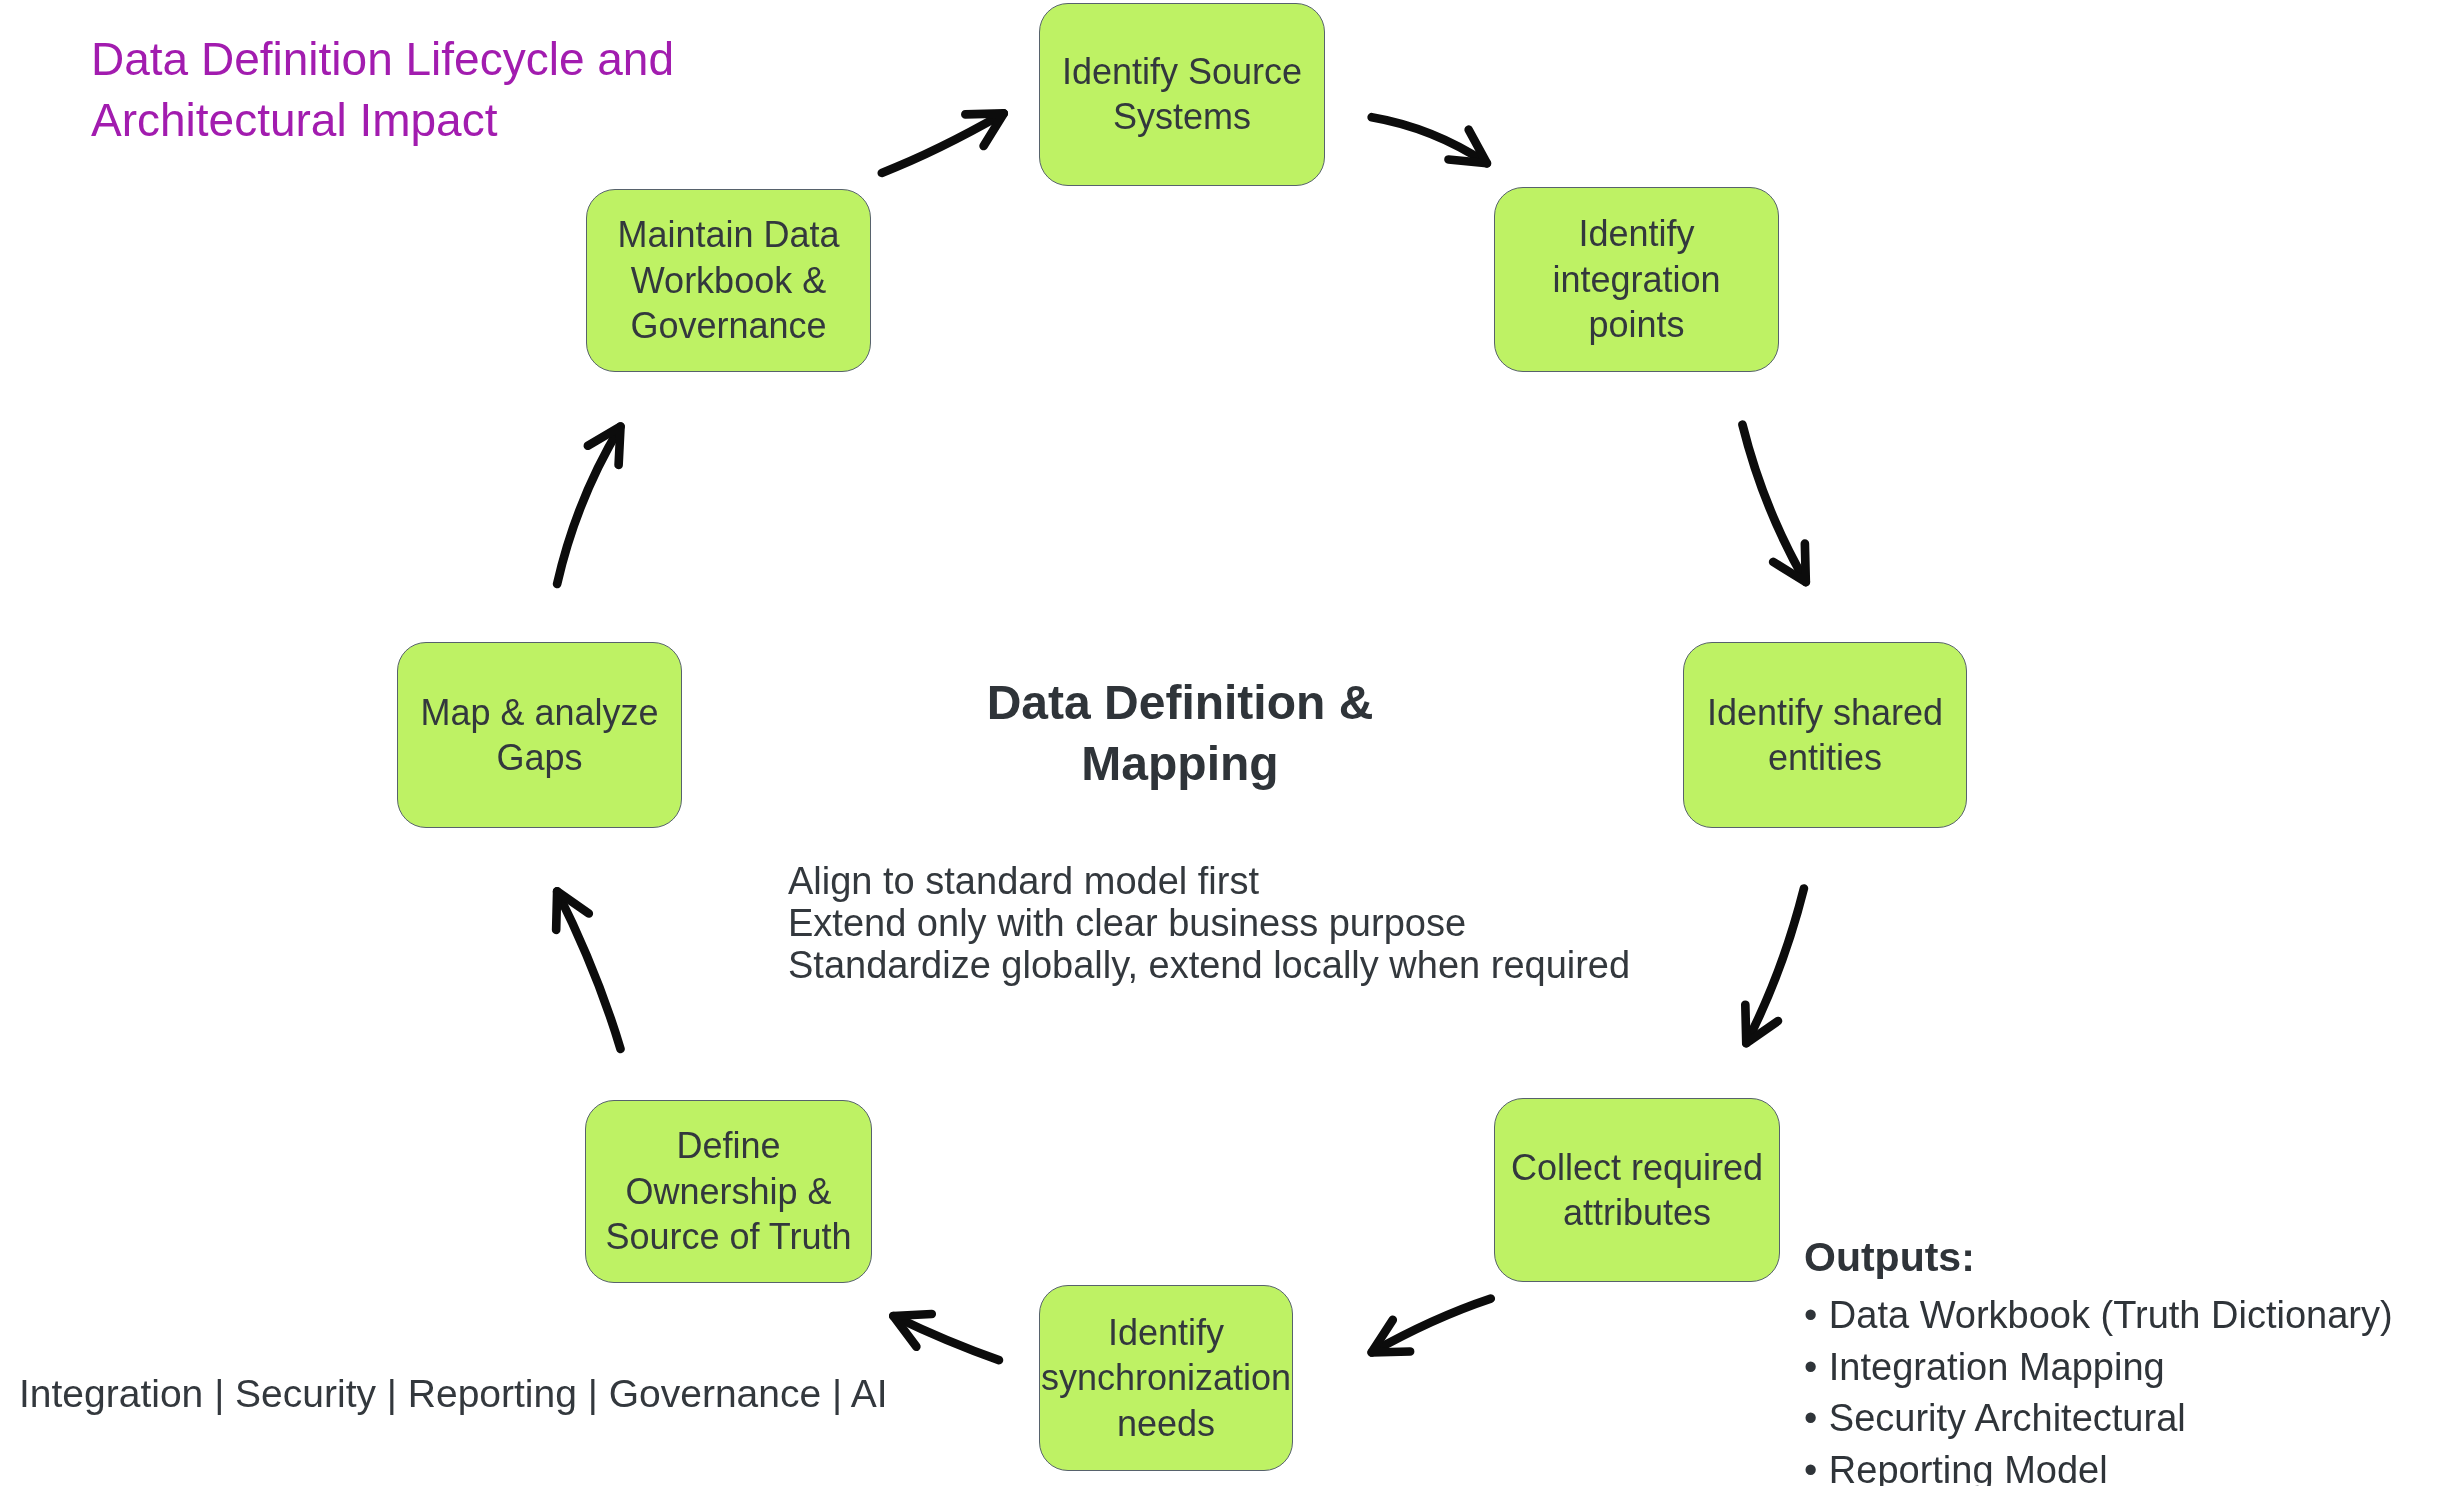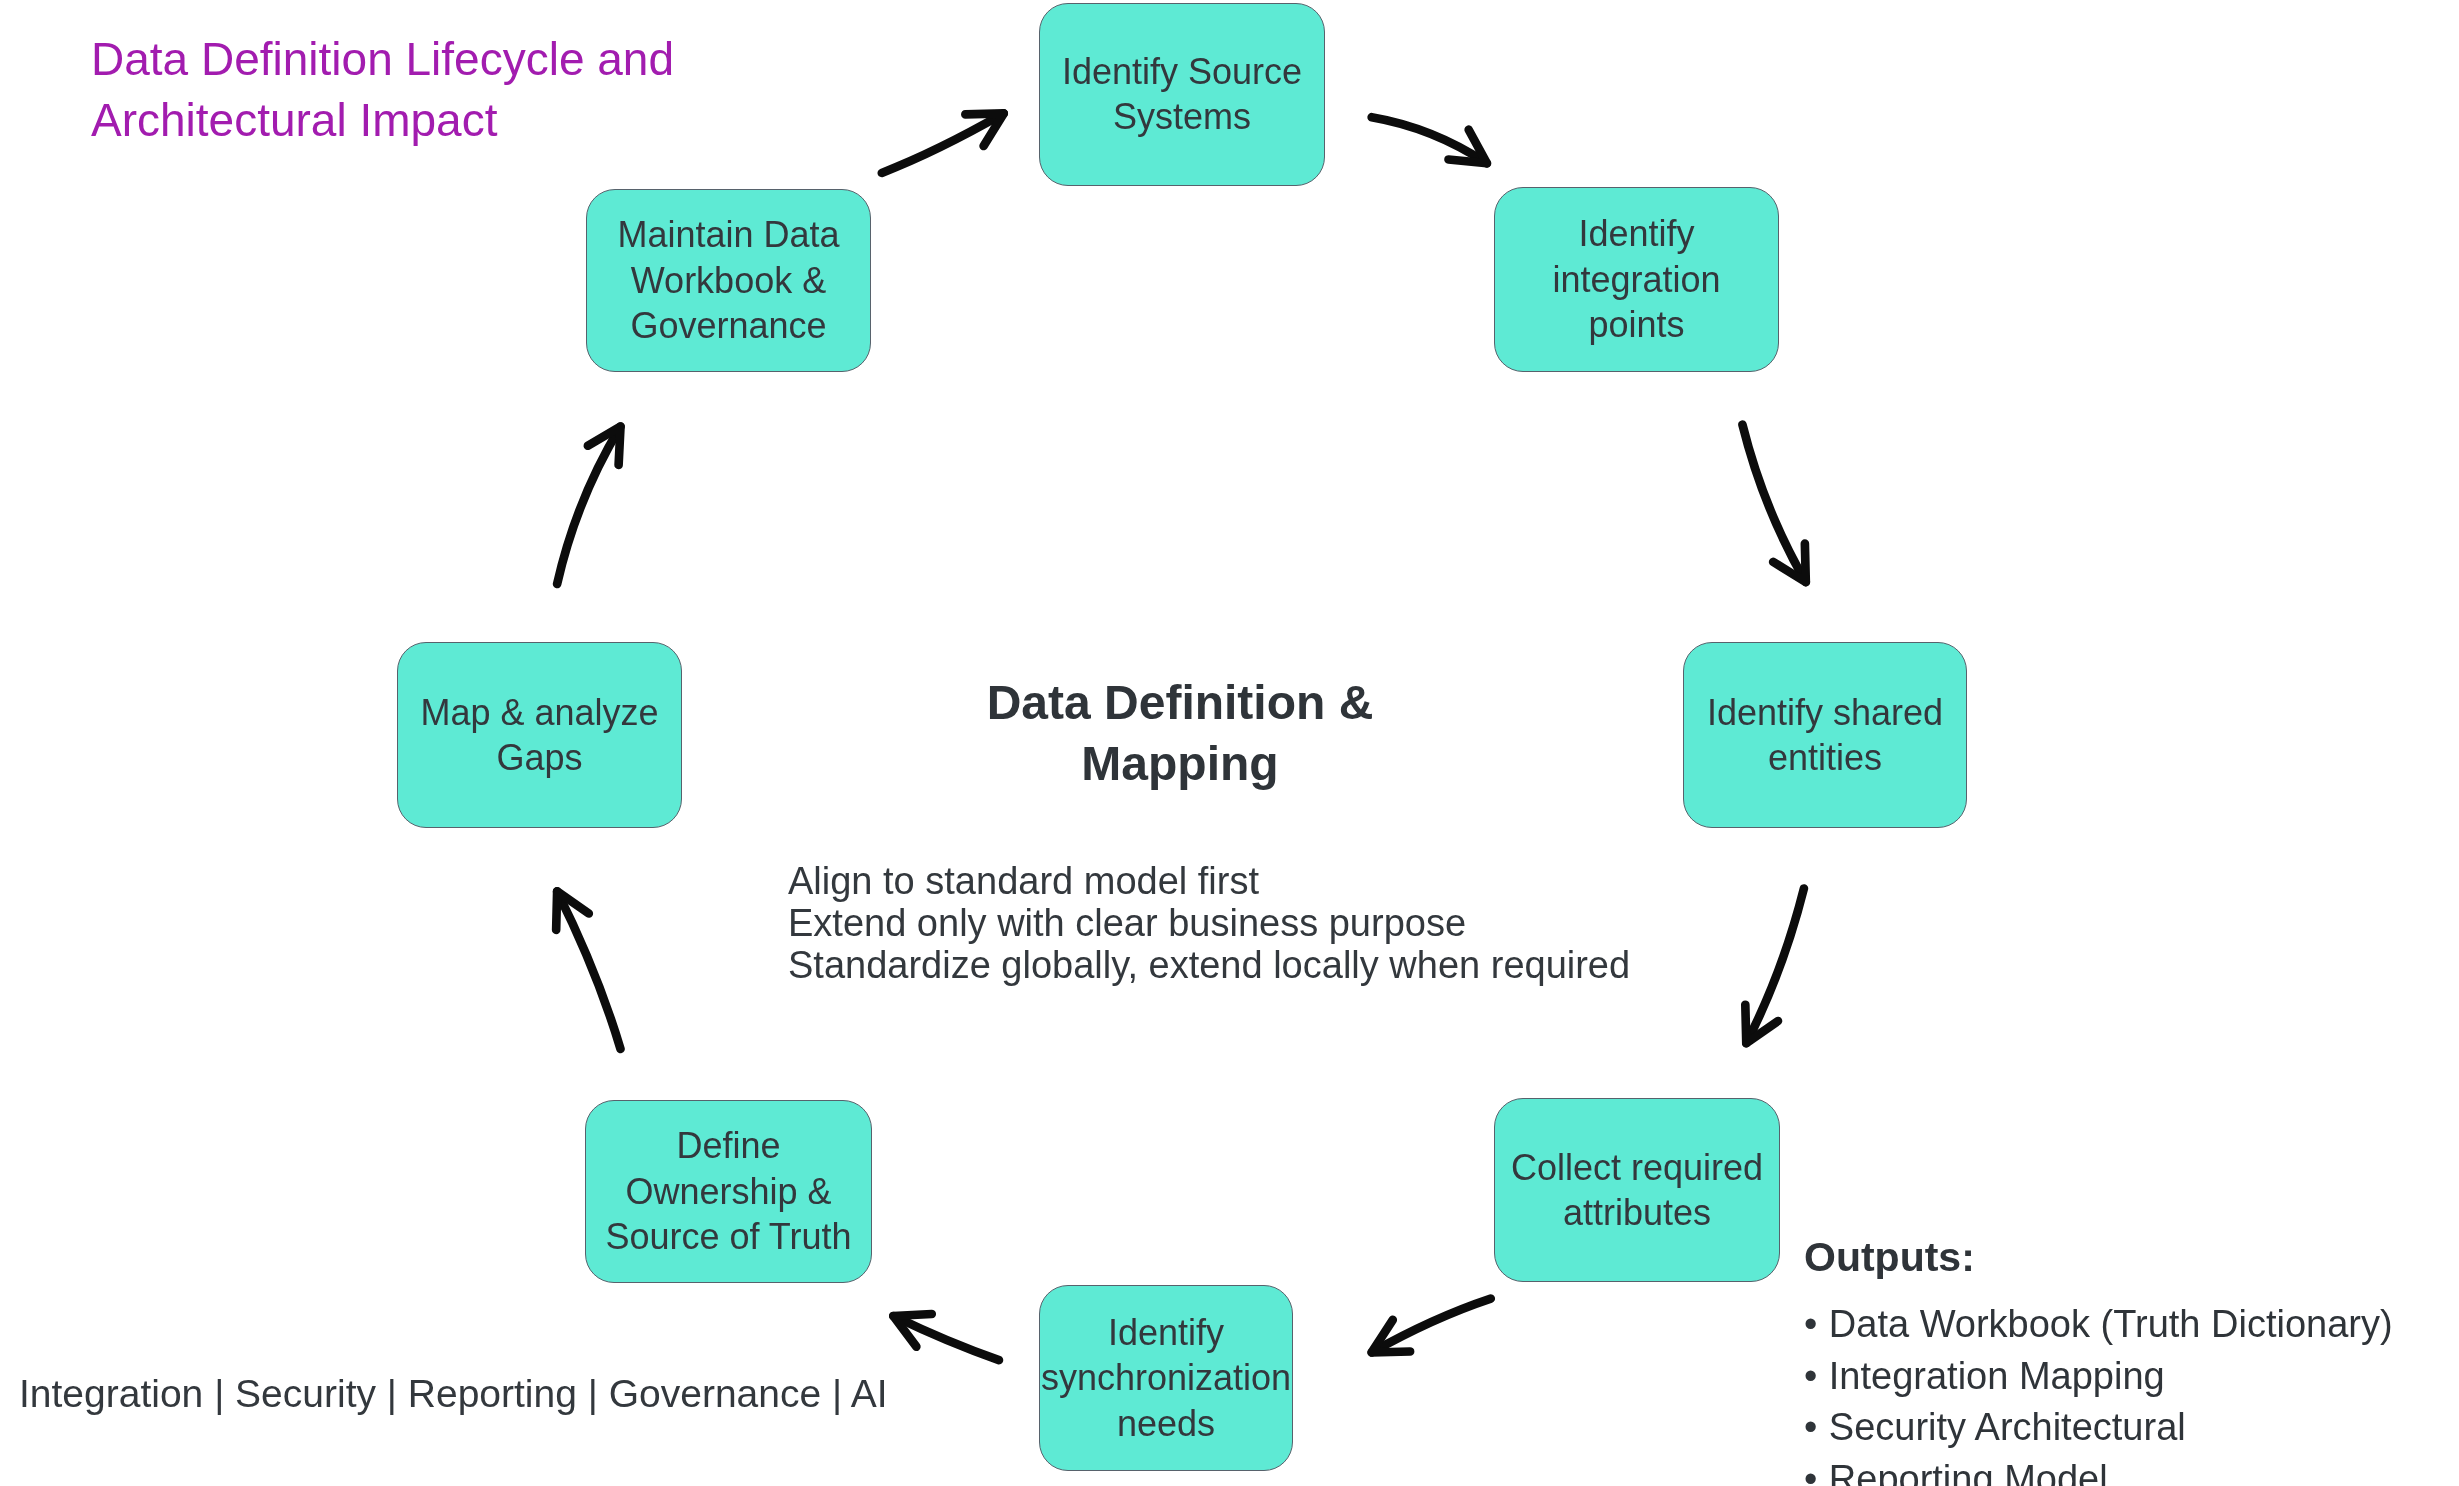--- a/index.html
+++ b/index.html
@@ -19,21 +19,21 @@
     font-size: 46px;
     line-height: 1.32;
     white-space: pre-line;
     color: #a21caf;
   }
   .node {
     position: absolute;
     box-sizing: border-box;
     border: 1.9px solid #57626c;
     border-radius: 29px;
-    background: #5eead4;
+    background: #bef264;
     display: flex;
     align-items: center;
     justify-content: center;
     text-align: center;
     font-size: 36px;
     line-height: 1.26;
     padding: 5.8px 7.7px;
     color: #33383d;
   }
   .node-source        { left: 1039px; top: 2.9px;    width: 286px; height: 183px; }
@@ -76,21 +76,21 @@
     left: 1804px;
     top: 1233px;
     width: 644px;
     font-size: 38px;
     line-height: 1.18;
     color: #2f3439;
   }
   .outputs-heading {
     font-weight: bold;
     font-size: 41px;
-    margin-bottom: 21px;
+    margin-bottom: 12px;
   }
   .output-row { display: flex; gap: 11.5px; margin-top: 6.7px; align-items: baseline; }
   .arrows-layer { position: absolute; left: 0; top: 0; }
   .arrow {
     fill: none;
     stroke: #0c0c0c;
     stroke-width: 9;
     stroke-linecap: round;
     stroke-linejoin: round;
   }

